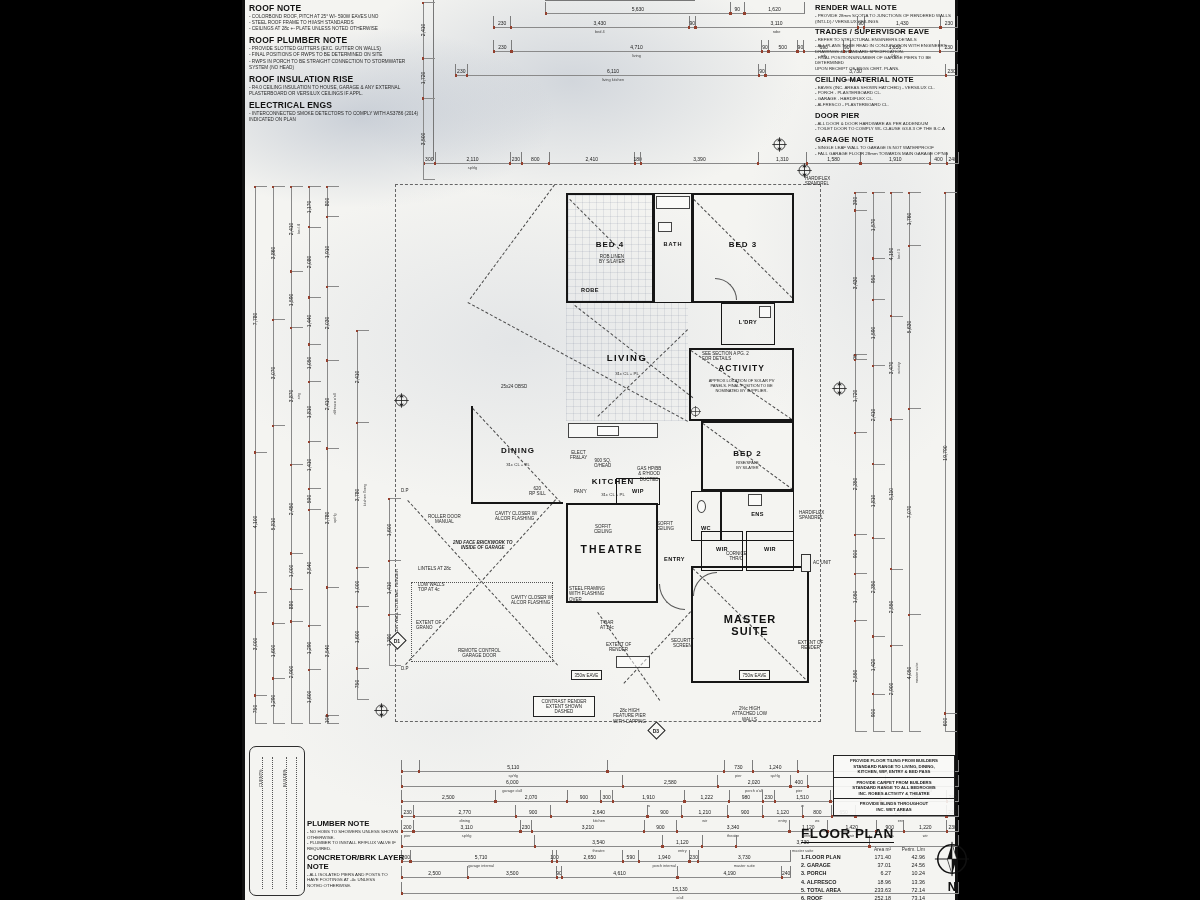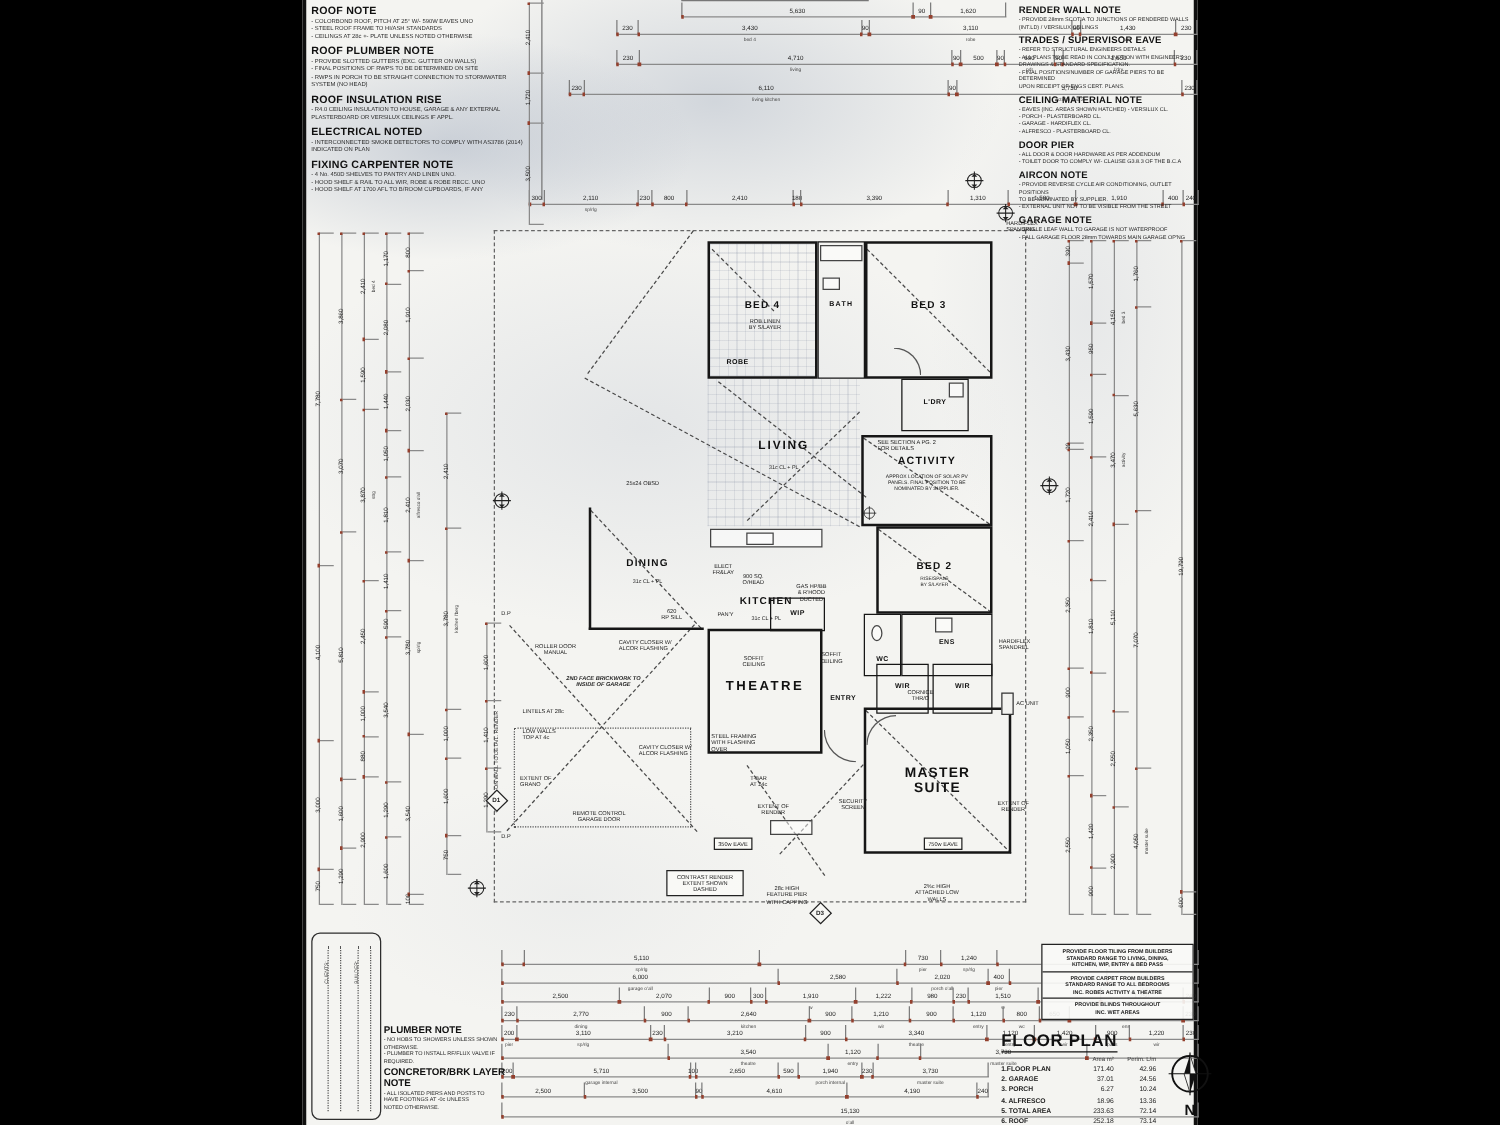--- a/index.html
+++ b/index.html
@@ -146,29 +146,23 @@
 - FINAL POSITIONS OF RWPS TO BE DETERMINED ON SITE
 - RWPS IN PORCH TO BE STRAIGHT CONNECTION TO STORMWATER
   SYSTEM (NO HEAD)</div>
         </div>
       <div class="sec">
           <h4>ROOF INSULATION RISE</h4>
           <div class="body">- R4.0 CEILING INSULATION TO HOUSE, GARAGE &amp; ANY EXTERNAL
   PLASTERBOARD OR VERSILUX CEILINGS IF APPL.</div>
         </div>
       <div class="sec">
-          <h4>ELECTRICAL NOTED</h4>
+          <h4>ELECTRICAL ENGS</h4>
           <div class="body">- INTERCONNECTED SMOKE DETECTORS TO COMPLY WITH AS3786 (2014)
   INDICATED ON PLAN</div>
-        </div>
-      <div class="sec">
-          <h4>FIXING CARPENTER NOTE</h4>
-          <div class="body">- 4 No. 450D SHELVES TO PANTRY AND LINEN UNO.
-- HOOD SHELF &amp; RAIL TO ALL WIR, ROBE &amp; ROBE RECC. UNO
-- HOOD SHELF AT 1700 AFL TO B/ROOM CUPBOARDS, IF ANY</div>
         </div>
     </div>
     <div class="notes notes-right">
       <div class="sec">
           <h4>RENDER WALL NOTE</h4>
           <div class="body">- PROVIDE 28mm SCOTIA TO JUNCTIONS OF RENDERED WALLS
   (INT.LD) / VERSILUX CEILINGS</div>
         </div>
       <div class="sec">
           <h4>TRADES / SUPERVISOR EAVE</h4>
@@ -182,26 +176,20 @@
           <h4>CEILING MATERIAL NOTE</h4>
           <div class="body">- EAVES (INC. AREAS SHOWN HATCHED) - VERSILUX CL.
 - PORCH - PLASTERBOARD CL.
 - GARAGE - HARDIFLEX CL.
 - ALFRESCO - PLASTERBOARD CL.</div>
         </div>
       <div class="sec">
           <h4>DOOR PIER</h4>
           <div class="body">- ALL DOOR &amp; DOOR HARDWARE AS PER ADDENDUM
 - TOILET DOOR TO COMPLY W/- CLAUSE G3.8.3 OF THE B.C.A</div>
-        </div>
-      <div class="sec">
-          <h4>AIRCON NOTE</h4>
-          <div class="body">- PROVIDE REVERSE CYCLE AIR CONDITIONING, OUTLET POSITIONS
-  TO BE NOMINATED BY SUPPLIER.
-- EXTERNAL UNIT NOT TO BE VISIBLE FROM THE STREET</div>
         </div>
       <div class="sec">
           <h4>GARAGE NOTE</h4>
           <div class="body">- SINGLE LEAF WALL TO GARAGE IS NOT WATERPROOF
 - FALL GARAGE FLOOR 28mm TOWARDS MAIN GARAGE OP'NG</div>
         </div>
     </div>
 
     <div class="eaves" style="left:150px;top:184px;width:426px;height:538px;"></div>
 

